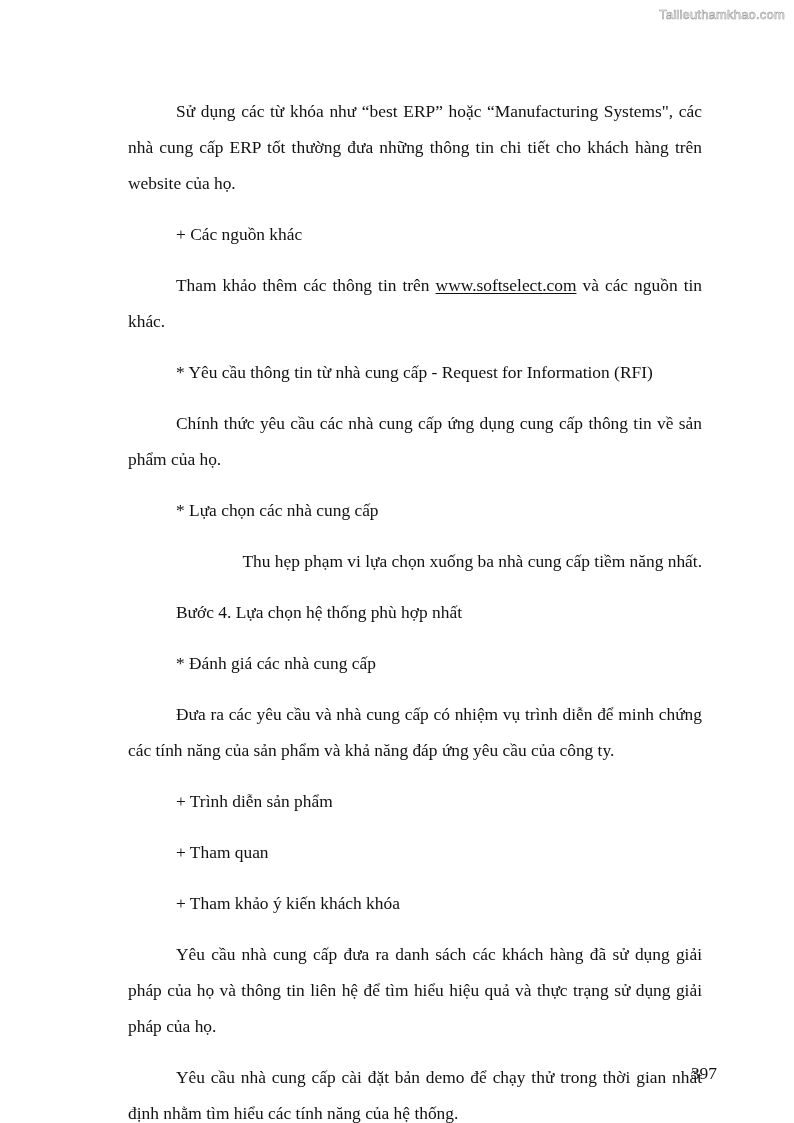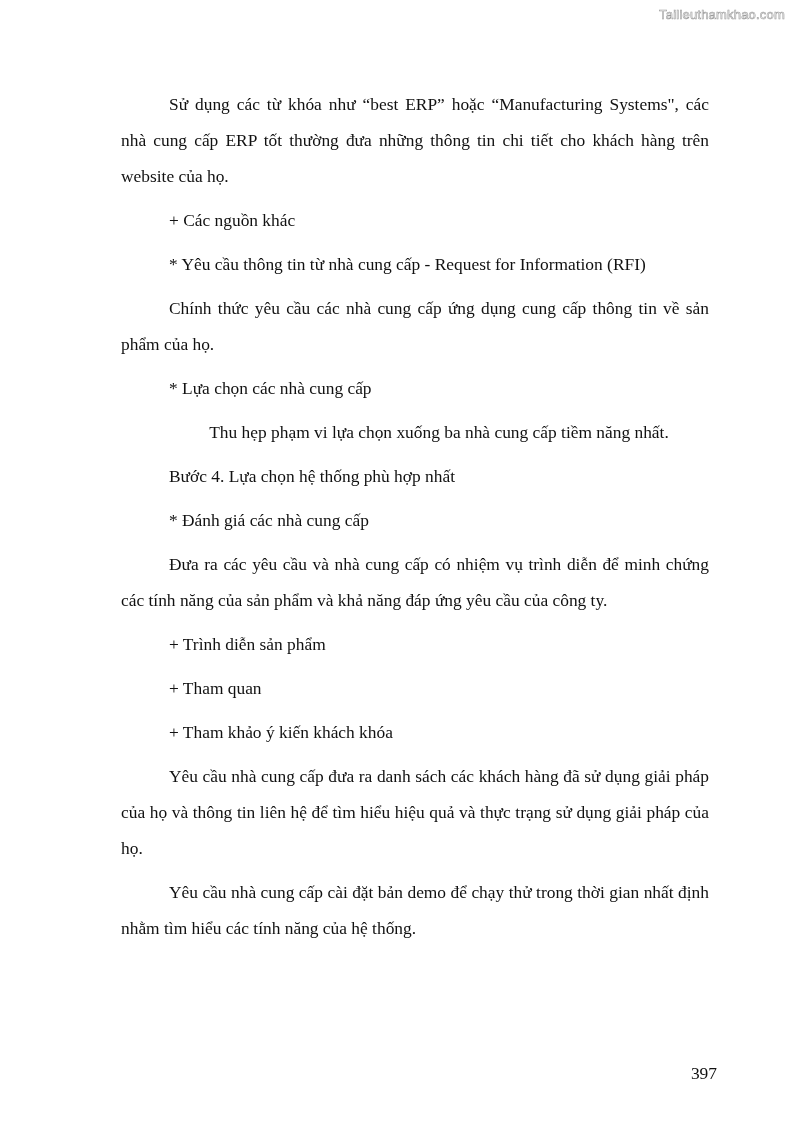--- a/index.html
+++ b/index.html
@@ -7,37 +7,38 @@
     .watermark {
       position: absolute; top: 7px; right: 9px;
       font-family: "Liberation Sans", sans-serif; font-size: 13px;
       color: #ffffff; -webkit-text-stroke: 0.6px #9a9a9a; letter-spacing: 0.2px;
     }
     .page {
       position: absolute; left: 113px; top: 78px; width: 604px;
       font-family: "Liberation Serif", serif; font-size: 17.4px; color: #111111;
       line-height: 36px;
     }
-    .p { margin: 8px; text-align: justify; }
+    .p { margin: 15px; text-align: justify; }
     .p.indent { text-indent: 48px; }
-    .p.noj { text-align: center; }
+    .p.noj { text-align: right; }
     a.link { color: #111111; text-decoration: underline; text-underline-offset: 2px; }
     .page-number {
       position: absolute; right: 77px; top: 1055px;
       font-family: "Liberation Serif", serif; font-size: 17.4px; color: #111111; line-height: 36px; text-align: right;
     }
   </style>
 </head>
 <body>
 
 <div class="watermark">Tailieuthamkhao.com</div>
 
 <div class="page">
   <p class="p indent">Sử dụng các từ khóa như “best ERP” hoặc “Manufacturing Systems", các nhà cung cấp ERP tốt thường đưa những thông tin chi tiết cho khách hàng trên website của họ.</p>
   <p class="p indent">+ Các nguồn khác</p>
+  <p class="p indent"><span>Tham khảo thêm các thông tin trên </span><a class="link">www.softselect.com</a><span> và các nguồn tin khác.</span></p>
   <p class="p indent">* Yêu cầu thông tin từ nhà cung cấp - Request for Information (RFI)</p>
   <p class="p indent">Chính thức yêu cầu các nhà cung cấp ứng dụng cung cấp thông tin về sản phẩm của họ.</p>
   <p class="p indent">* Lựa chọn các nhà cung cấp</p>
   <p class="p indent noj">Thu hẹp phạm vi lựa chọn xuống ba nhà cung cấp tiềm năng nhất.</p>
   <p class="p indent">Bước 4. Lựa chọn hệ thống phù hợp nhất</p>
   <p class="p indent">* Đánh giá các nhà cung cấp</p>
   <p class="p indent">Đưa ra các yêu cầu và nhà cung cấp có nhiệm vụ trình diễn để minh chứng các tính năng của sản phẩm và khả năng đáp ứng yêu cầu của công ty.</p>
   <p class="p indent">+ Trình diễn sản phẩm</p>
   <p class="p indent">+ Tham quan</p>
   <p class="p indent">+ Tham khảo ý kiến khách khóa</p>

